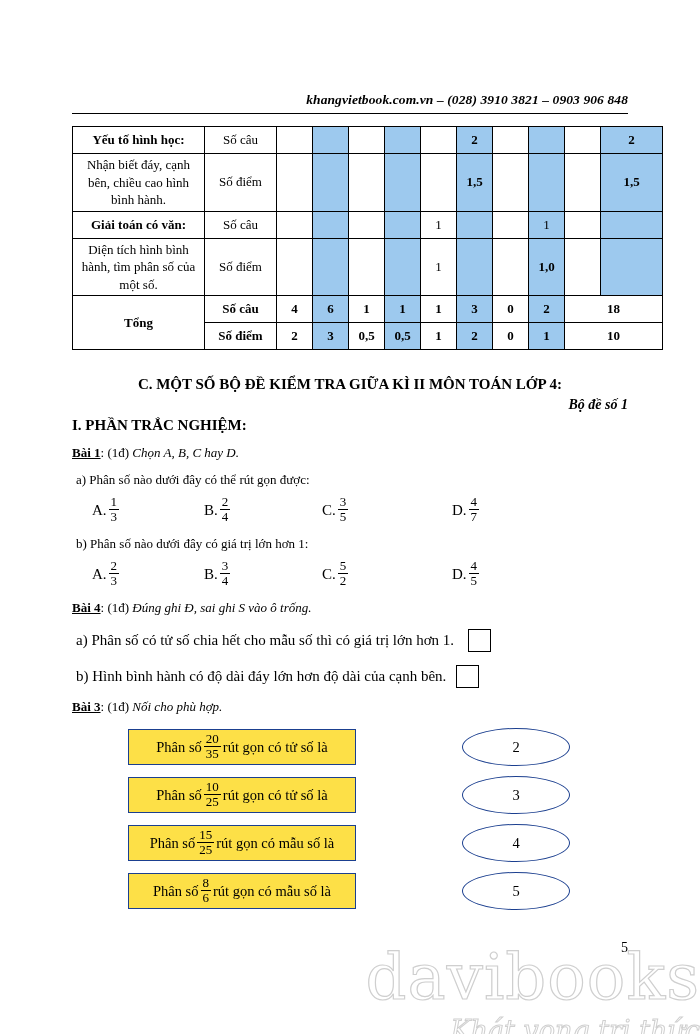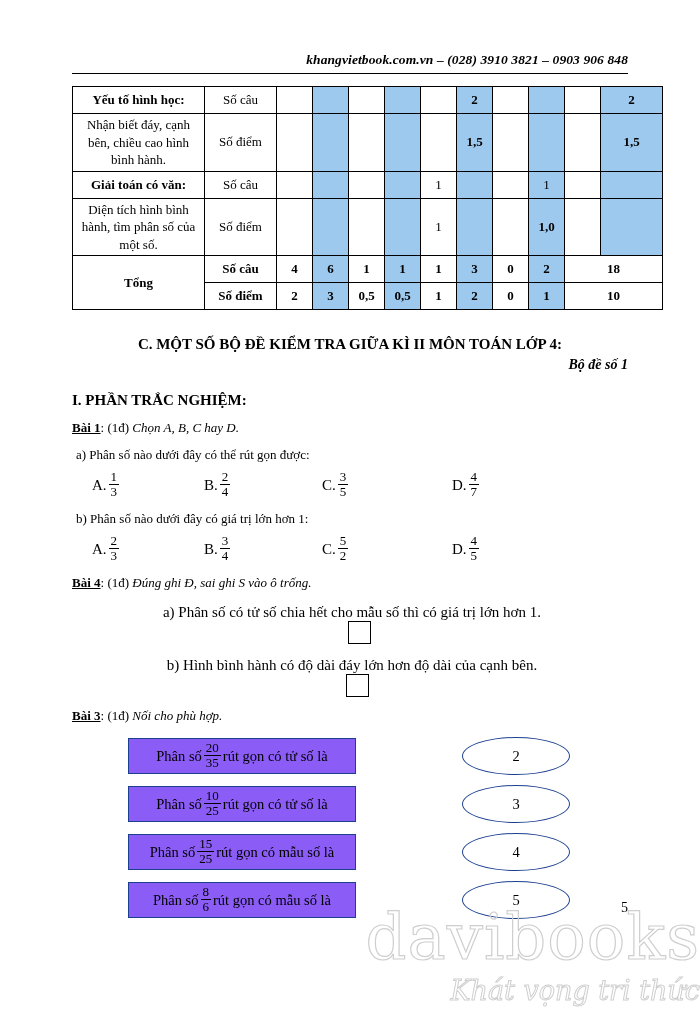--- a/index.html
+++ b/index.html
@@ -24,20 +24,21 @@
   }
 
   
   .header {
     padding-top: 52px;
     text-align: right;
     font-style: italic;
     font-weight: bold;
     font-size: 13.5px;
     letter-spacing: 0.1px;
+    margin-top: 40px;
   }
   .header-rule {
     margin-top: 5px;
     border-top: 1px solid #000;
     width: 100%;
   }
 
   
   table.matrix {
     margin-top: 12px;
@@ -91,21 +92,21 @@
   .subtitle {
     text-align: right;
     font-weight: bold;
     font-style: italic;
     font-size: 14px;
     margin-top: 4px;
   }
   .part-title {
     font-weight: bold;
     font-size: 15px;
-    margin-top: 19px;
+    margin-top: 4px;
   }
   .q-line {
     font-size: 13px;
     margin-top: 11px;
   }
   .q-label {
     font-weight: bold;
     text-decoration: underline;
   }
   .ital {
@@ -150,21 +151,20 @@
   .ans-a { width: 112px; }
   .ans-b { width: 118px; }
   .ans-c { width: 130px; }
 
   
   .tf-row {
     display: flex;
     align-items: center;
     font-size: 15px;
     margin-top: 13px;
-    flex-direction: column;
   }
   .tf-row .txt { flex: 0 0 auto; }
   .tf-box {
     width: 21px;
     height: 21px;
     border: 1px solid #000;
     margin-left: 10px;
   }
   .tf-box.pos-a { margin-left: 14px; }
 
@@ -178,21 +178,21 @@
     position: absolute;
     left: 56px;
     width: 228px;
     height: 36px;
     border: 1.5px solid #1b3f8f;
     display: flex;
     align-items: center;
     justify-content: center;
     font-size: 14.5px;
     box-sizing: border-box;
-    background: #8b5cf6;
+    background: #fde047;
   }
   .match-ellipse {
     position: absolute;
     left: 390px;
     width: 108px;
     height: 38px;
     border: 1.5px solid #1b3f8f;
     border-radius: 50%;
     display: flex;
     align-items: center;

